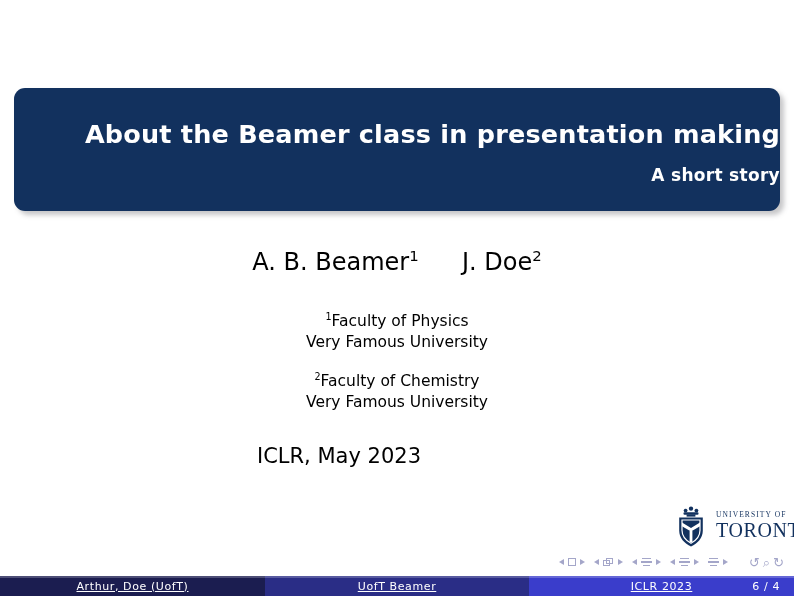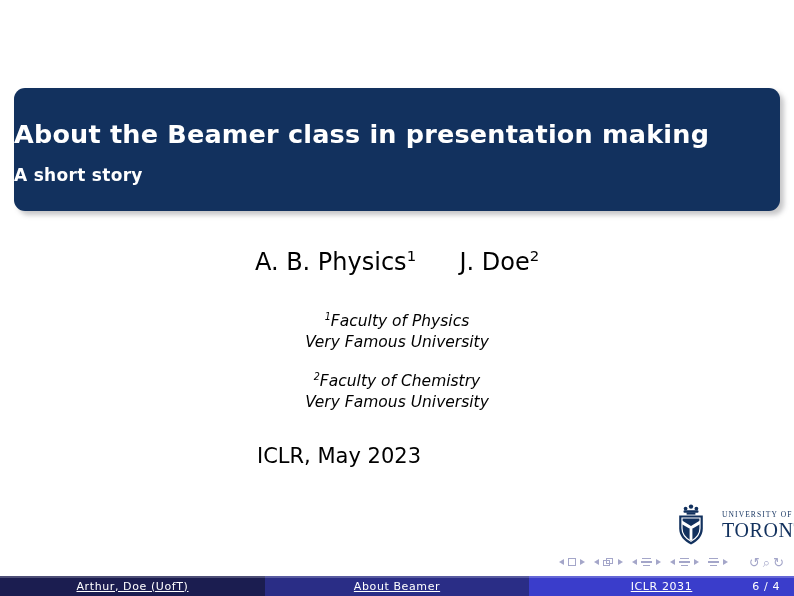--- a/index.html
+++ b/index.html
@@ -30,21 +30,21 @@
     position: absolute;
     left: 14px;
     top: 88px;
     width: 766px;
     height: 123px;
     background: #12315e;
     border-radius: 11px;
     box-shadow: 4px 4px 5px rgba(120,120,125,0.42);
     display: flex;
     flex-direction: column;
-    align-items: flex-start;
+    align-items: flex-end;
     justify-content: center;
     box-sizing: border-box;
   }
   #title-main {
     color: #ffffff;
     font-size: 25.5px;
     font-weight: bold;
     letter-spacing: 0.2px;
     line-height: 1.1;
     text-align: center;
@@ -84,42 +84,43 @@
     position: absolute;
     left: 0;
     width: 794px;
     text-align: center;
     font-size: 15.5px;
     line-height: 21px;
     color: #000000;
   }
   #affiliation-1 { top: 311px; }
   #affiliation-2 { top: 371px; }
-  .aff-line { display: block; font-style: italic; }
+  .aff-line { display: block; }
 
   
   #date-line {
     position: absolute;
     left: 0;
     top: 444px;
     width: 678px;
     text-align: center;
     font-size: 21px;
     color: #000000;
   }
 
   
   #logo {
     position: absolute;
     left: 676px;
     top: 503px;
     width: 108px;
     height: 45px;
     display: flex;
-    gap: 16px;
+    align-items: center;
+    gap: 10px;
   }
   #logo-crest {
     width: 30px;
     height: 42px;
     flex: none;
     position: relative;
   }
   #logo-text {
     display: flex;
     flex-direction: column;
@@ -276,21 +277,21 @@
 <body>
 
 <div id="slide">
 
   <div id="title-block">
     <div id="title-main">About the Beamer class in presentation making</div>
     <div id="title-sub">A short story</div>
   </div>
 
   <div id="authors">
-    <span class="author"><span>A. B. Physics</span><sup>1</sup></span>
+    <span class="author"><span>A. B. Beamer</span><sup>1</sup></span>
     <span class="gap"></span>
     <span class="author"><span>J. Doe</span><sup>2</sup></span>
   </div>
 
   <div class="affiliation" id="affiliation-1">
     <span class="aff-line"><sup>1</sup><span>Faculty of Physics</span></span>
     <span class="aff-line">Very Famous University</span>
   </div>
 
   <div class="affiliation" id="affiliation-2">
@@ -366,24 +367,24 @@
     </div>
   </div>
 
   <div id="footer">
     <div class="footer-seg" id="footer-left">
       <span class="hl"></span>
       <span>Arthur, Doe  (UofT)</span>
     </div>
     <div class="footer-seg" id="footer-center">
       <span class="hl"></span>
-      <span>About Beamer</span>
+      <span>UofT Beamer</span>
     </div>
     <div class="footer-seg" id="footer-right">
       <span class="hl"></span>
       <div id="footer-right-inner">
-        <span>ICLR 2031</span>
+        <span>ICLR 2023</span>
         <span id="footer-page">6 / 4</span>
       </div>
     </div>
   </div>
 
 </div>
 
 </body></html>

